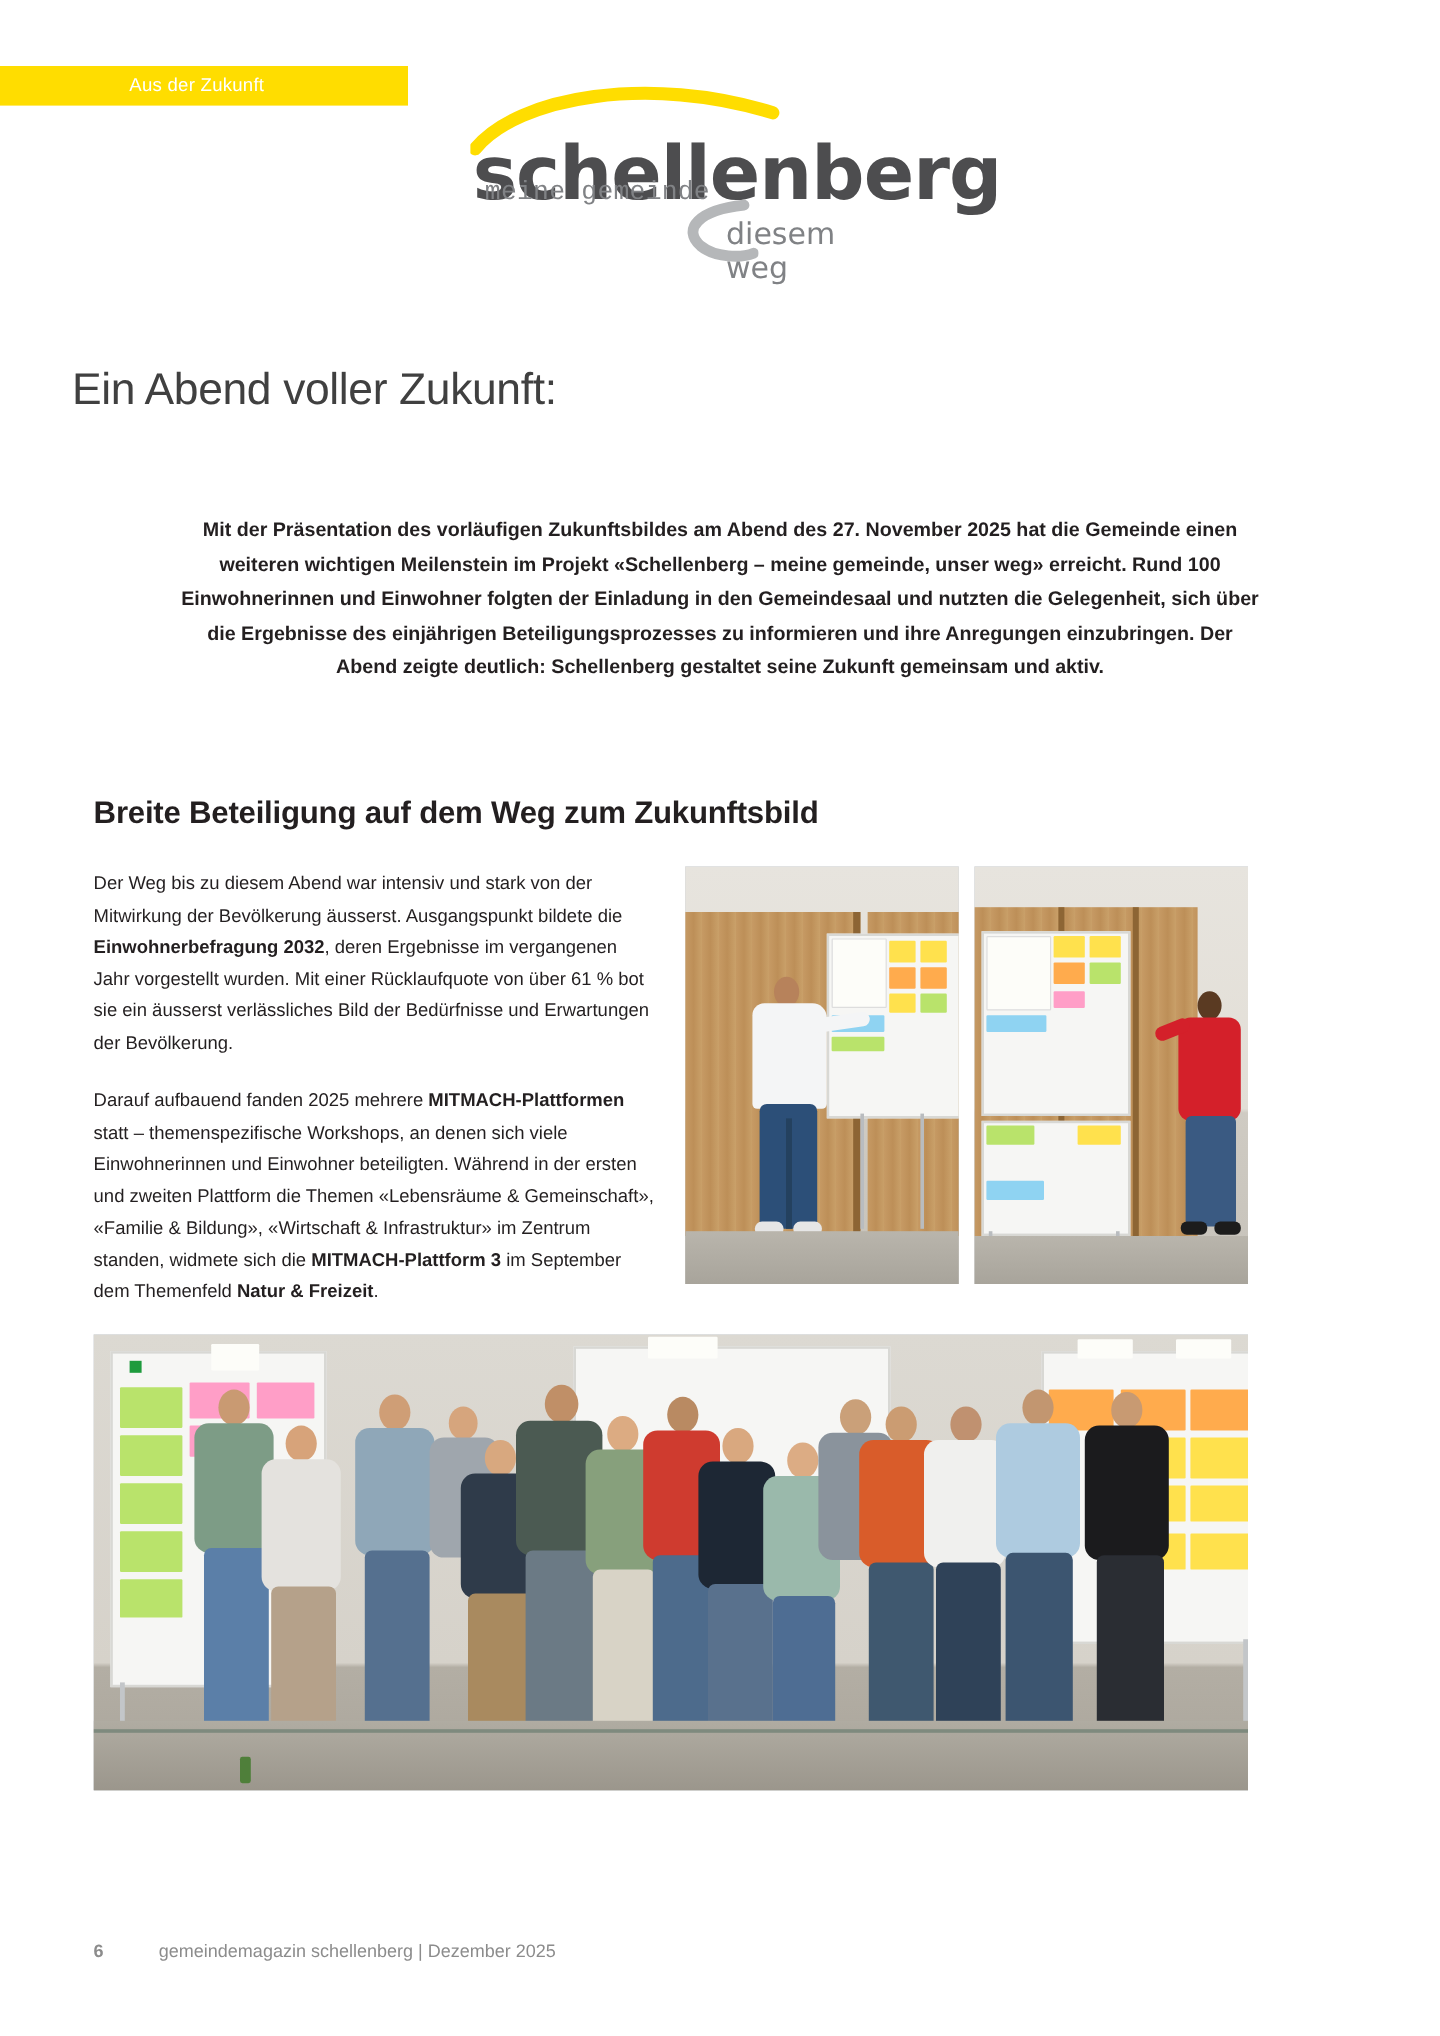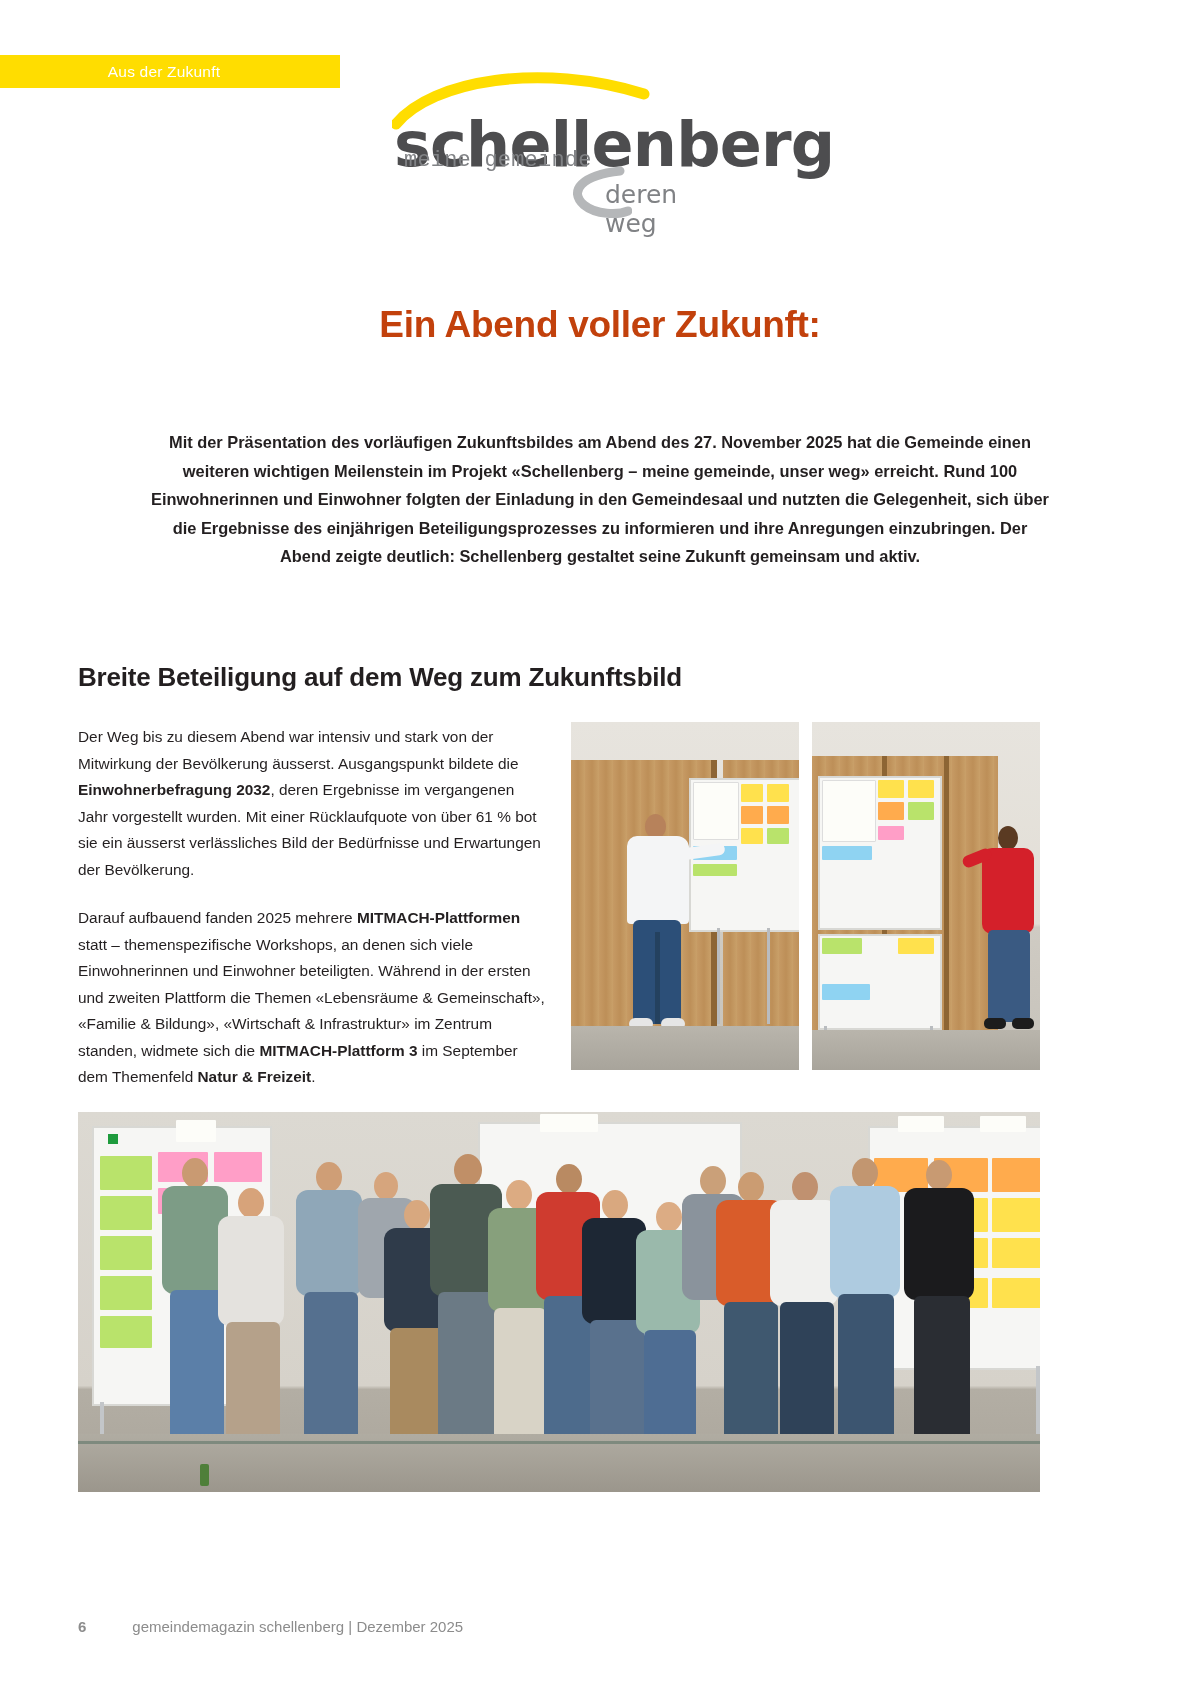--- a/index.html
+++ b/index.html
@@ -83,25 +83,25 @@
     width: 70px;
     height: 60px;
   }
 
   
   .headline {
     position: absolute;
     left: 60px;
     top: 300px;
     width: 1080px;
-    text-align: center;
+    text-align: left;
     font-size: 37px;
     line-height: 50px;
-    font-weight: bold;
-    color: #c2410c;
+    font-weight: normal;
+    color: #404040;
     letter-spacing: -0.3px;
   }
 
   
   .lead {
     position: absolute;
     left: 150px;
     top: 428px;
     width: 900px;
     text-align: center;
@@ -200,21 +200,21 @@
 
 <div class="logo-wrap">
   <svg class="logo-swoosh" viewBox="0 0 300 60">
     <path d="M4 54 C40 10, 150 -8, 252 24" fill="none" stroke="#ffdd00" stroke-width="11" stroke-linecap="round"></path>
   </svg>
   <div class="logo-word">schellenberg</div>
   <div class="logo-sub">meine gemeinde</div>
   <svg class="logo-curve" viewBox="0 0 70 60">
     <path d="M58 6 C20 10, 6 26, 22 40 C34 50, 56 50, 66 46" fill="none" stroke="#b5b7b9" stroke-width="9" stroke-linecap="round"></path>
   </svg>
-  <div class="logo-way">deren weg</div>
+  <div class="logo-way">diesem weg</div>
 </div>
 
 <div class="headline">
   <div>Ein Abend voller Zukunft:</div>
 </div>
 
 <div class="lead">Mit der Präsentation des vorläufigen Zukunftsbildes am Abend des 27. November 2025 hat die Gemeinde einen weiteren wichtigen Meilenstein im Projekt «Schellenberg – meine gemeinde, unser weg» erreicht. Rund 100 Einwohnerinnen und Einwohner folgten der Einladung in den Gemeindesaal und nutzten die Gelegenheit, sich über die Ergebnisse des einjährigen Beteiligungsprozesses zu informieren und ihre Anregungen einzubringen. Der Abend zeigte deutlich: Schellenberg gestaltet seine Zukunft gemeinsam und aktiv.</div>
 
 <div class="section-title">Breite Beteiligung auf dem Weg zum Zukunftsbild</div>
 

